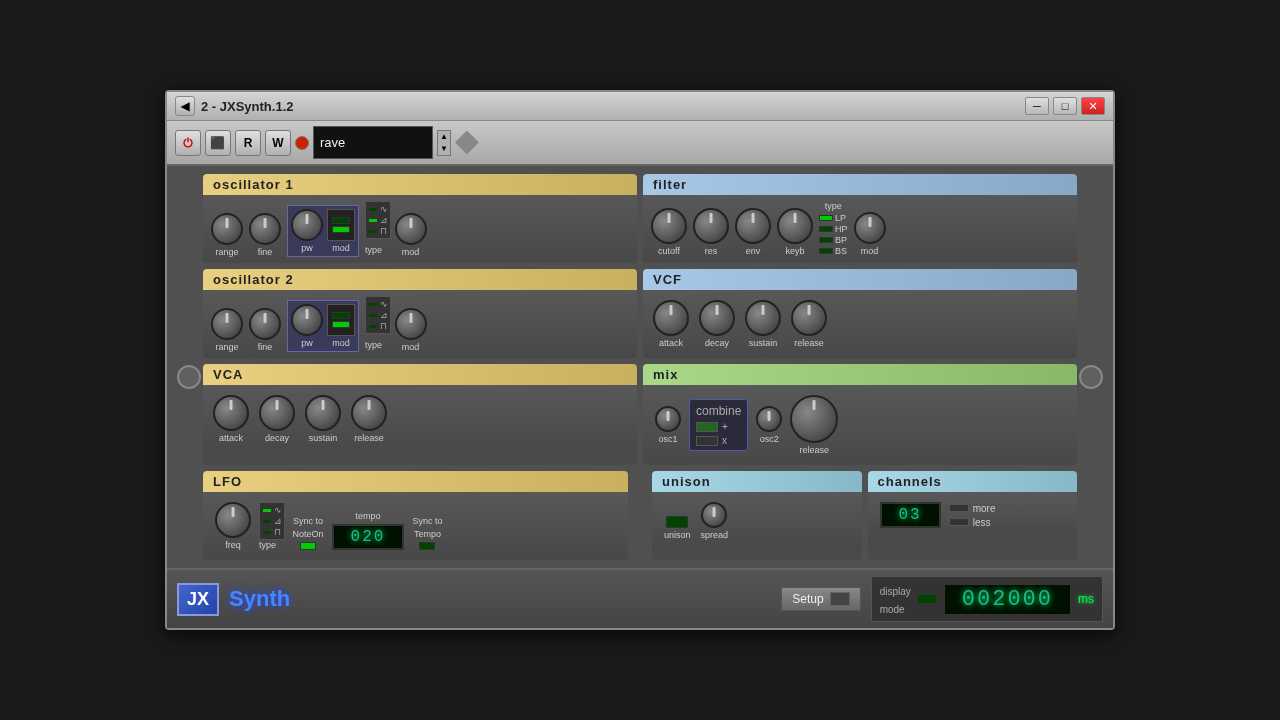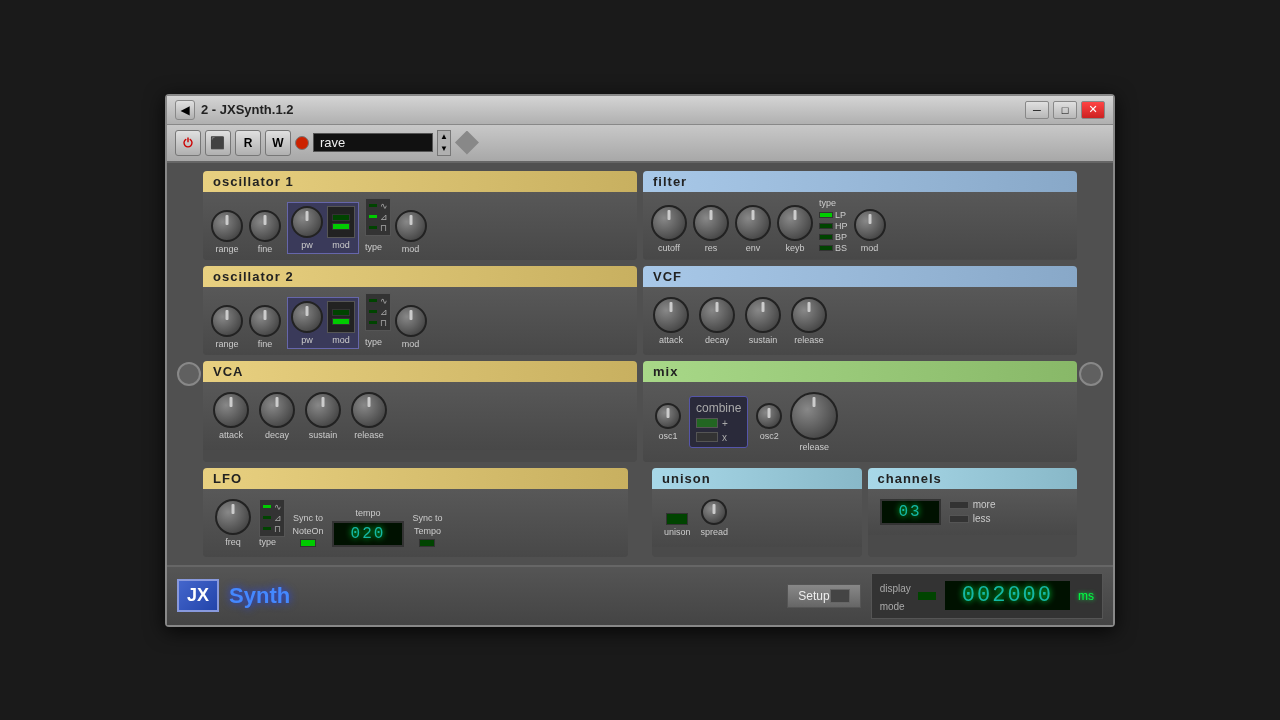--- a/index.html
+++ b/index.html
@@ -84,21 +84,21 @@
     }
     .tb-btn.power { color: #c00; }
     .tb-btn.red-dot { background: #cc2200; border-radius: 50%; width: 14px; height: 14px; }
     .preset-input {
       background: #111;
       color: #eee;
       border: 1px solid #555;
       padding: 2px 6px;
       font-size: 13px;
       width: 120px;
-      height: 19px;
+      height: 33px;
     }
     .preset-arrows {
       display: flex; flex-direction: column;
       background: #b0b0b0;
       border: 1px solid #777;
       cursor: pointer;
     }
     .preset-arrows span { font-size: 8px; padding: 0 2px; line-height: 12px; }
     .diamond-btn {
       width: 24px; height: 24px;
@@ -159,20 +159,21 @@
     }
     .knob-item {
       display: flex;
       flex-direction: column;
       align-items: center;
       gap: 2px;
     }
     .knob-label {
       font-size: 9px;
       color: #ccc;
+      text-align: center;
     }
     .knob {
       width: 32px; height: 32px;
       background: radial-gradient(circle at 35% 35%, #888, #333);
       border-radius: 50%;
       border: 2px solid #222;
       position: relative;
       cursor: pointer;
     }
     .knob::after {
@@ -375,21 +376,21 @@
     }
     .setup-btn {
       background: linear-gradient(to bottom, #888, #666);
       border: 1px solid #555;
       padding: 4px 10px;
       font-size: 12px;
       color: #eee;
       cursor: pointer;
       display: flex;
       align-items: center;
-      gap: 0;
+      gap: 6px;
     }
     .display-mode {
       display: flex;
       align-items: center;
       gap: 6px;
       background: #333;
       border: 1px solid #555;
       padding: 4px 8px;
     }
     .display-label {

